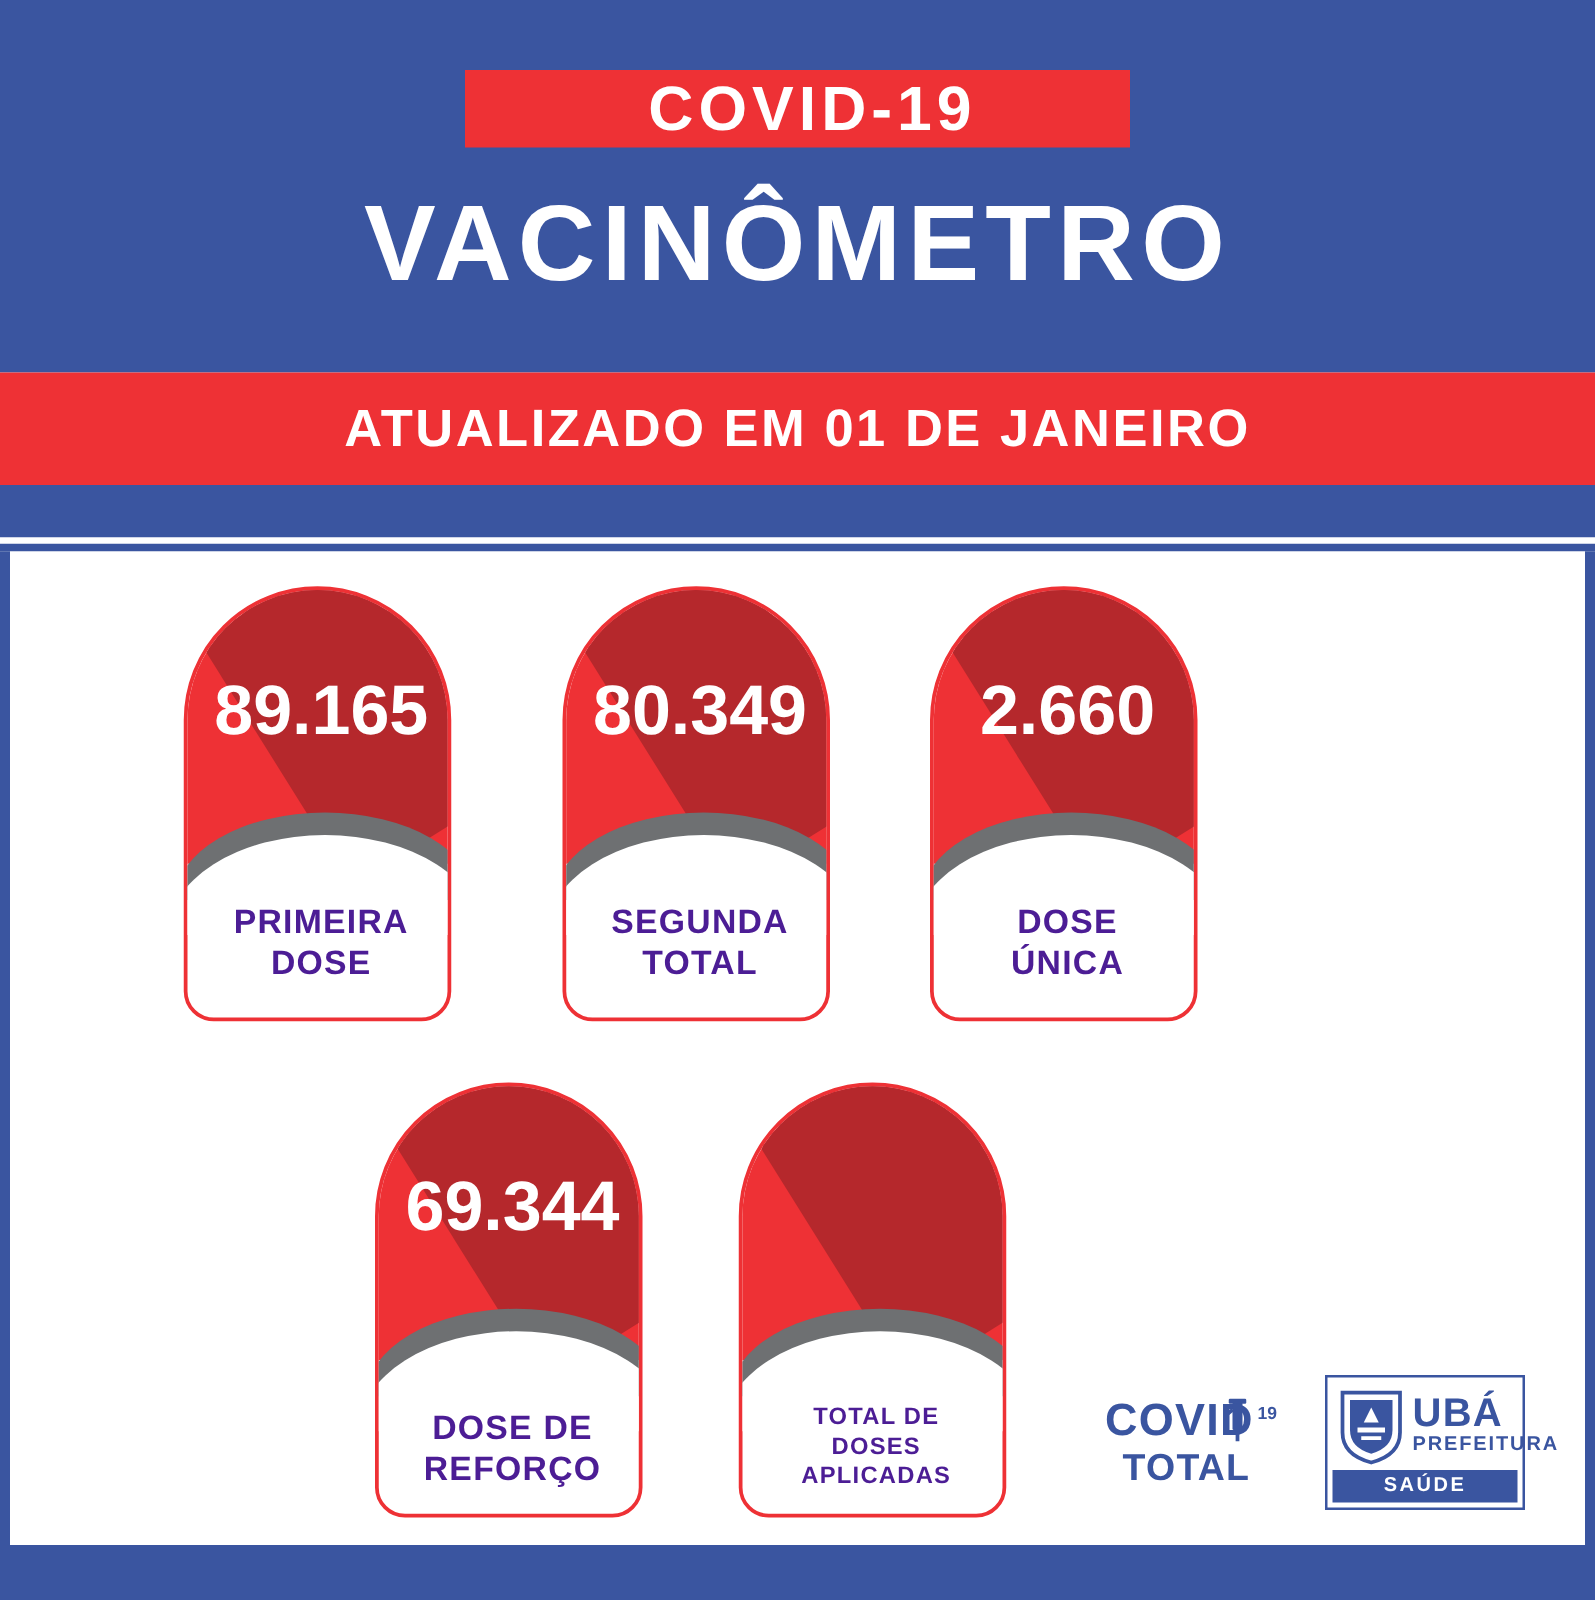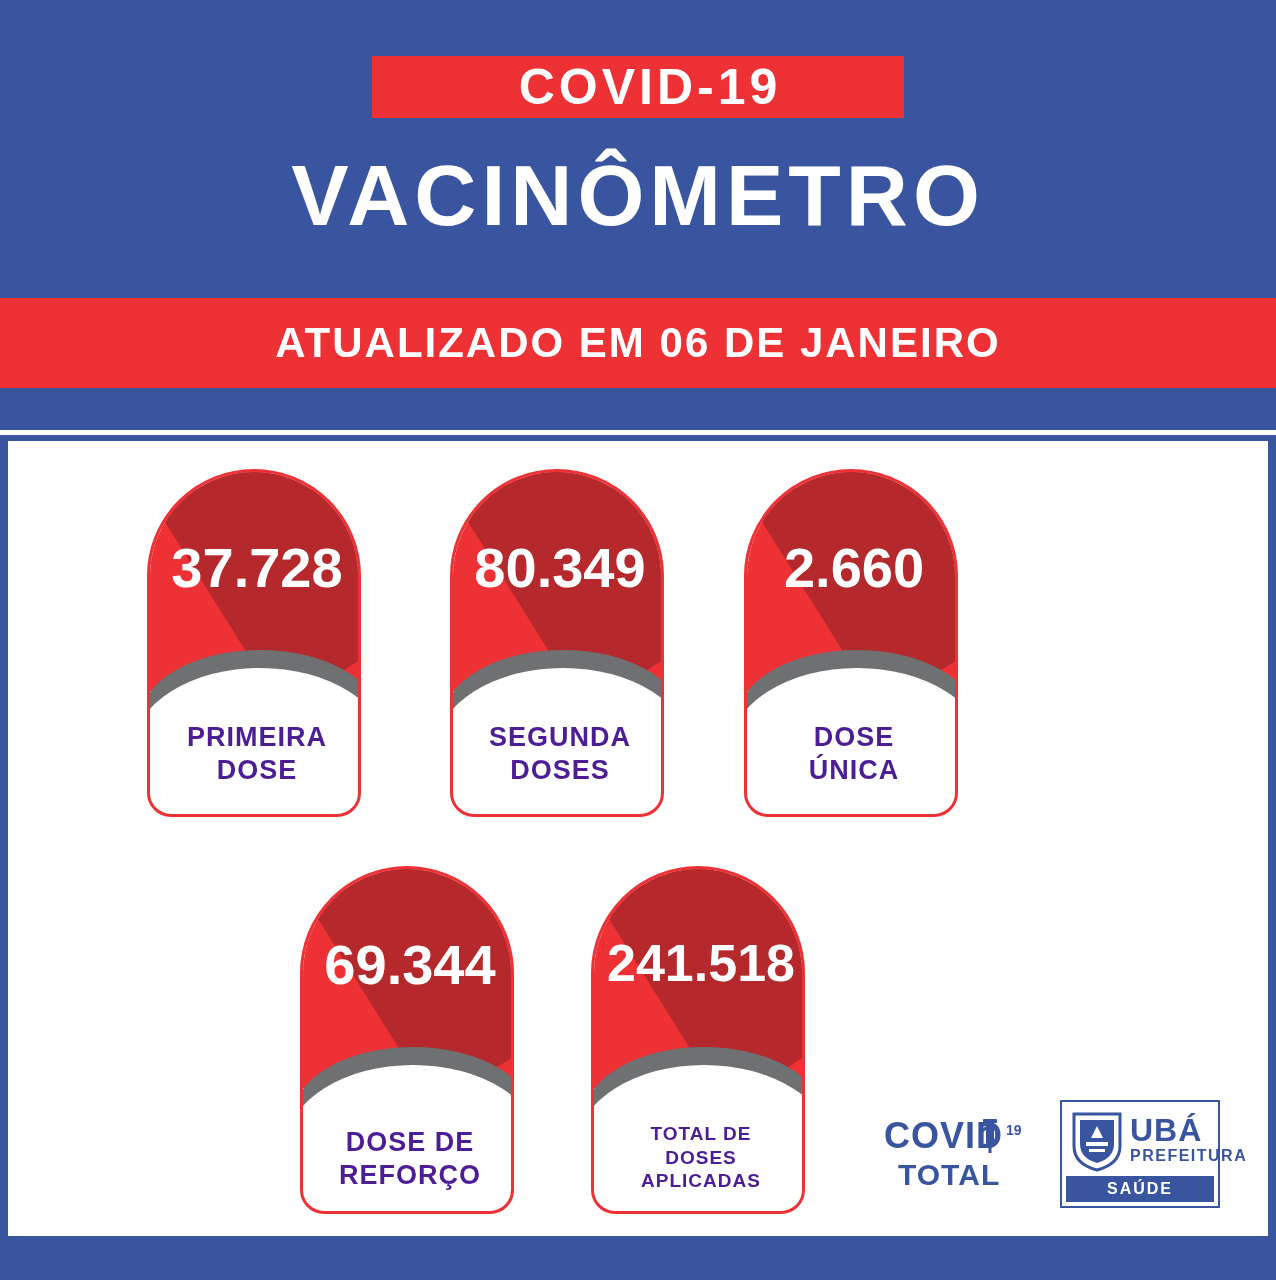--- a/index.html
+++ b/index.html
@@ -327,46 +327,46 @@
 
   <div class="header-blue"></div>
 
   <div class="title-badge">
     <span>COVID-19</span>
   </div>
 
   <div class="main-title">VACINÔMETRO</div>
 
   <div class="red-band">
-    <span>ATUALIZADO EM 06 DE JANEIRO</span>
+    <span>ATUALIZADO EM 01 DE JANEIRO</span>
   </div>
 
   <div class="blue-band-2"></div>
   <div class="white-rule"></div>
   <div class="blue-rule"></div>
 
   <div class="rail-left"></div>
   <div class="rail-right"></div>
 
   <div class="card" id="card-0">
     <div class="fill"></div>
     <div class="shadow"></div>
     <div class="shadow-cover"></div>
-    <div class="value">37.728</div>
+    <div class="value">89.165</div>
     <div class="label">PRIMEIRA
 DOSE</div>
   </div>
 
   <div class="card" id="card-1">
     <div class="fill"></div>
     <div class="shadow"></div>
     <div class="shadow-cover"></div>
     <div class="value">80.349</div>
     <div class="label">SEGUNDA
-DOSES</div>
+TOTAL</div>
   </div>
 
   <div class="card" id="card-2">
     <div class="fill"></div>
     <div class="shadow"></div>
     <div class="shadow-cover"></div>
     <div class="value">2.660</div>
     <div class="label">DOSE
 ÚNICA</div>
   </div>
@@ -377,21 +377,20 @@
     <div class="shadow-cover"></div>
     <div class="value">69.344</div>
     <div class="label">DOSE DE
 REFORÇO</div>
   </div>
 
   <div class="card wide" id="card-4">
     <div class="fill"></div>
     <div class="shadow"></div>
     <div class="shadow-cover"></div>
-    <div class="value">241.518</div>
     <div class="label">TOTAL DE
 DOSES
 APLICADAS</div>
   </div>
 
   <div class="covid-vacina-logo">
     <div class="cv-line1">COVID</div>
     <svg class="syringe" viewBox="0 0 26 40">
       <g fill="#3a55a0">
         <rect x="9" y="6" width="8" height="22" rx="1"></rect>

